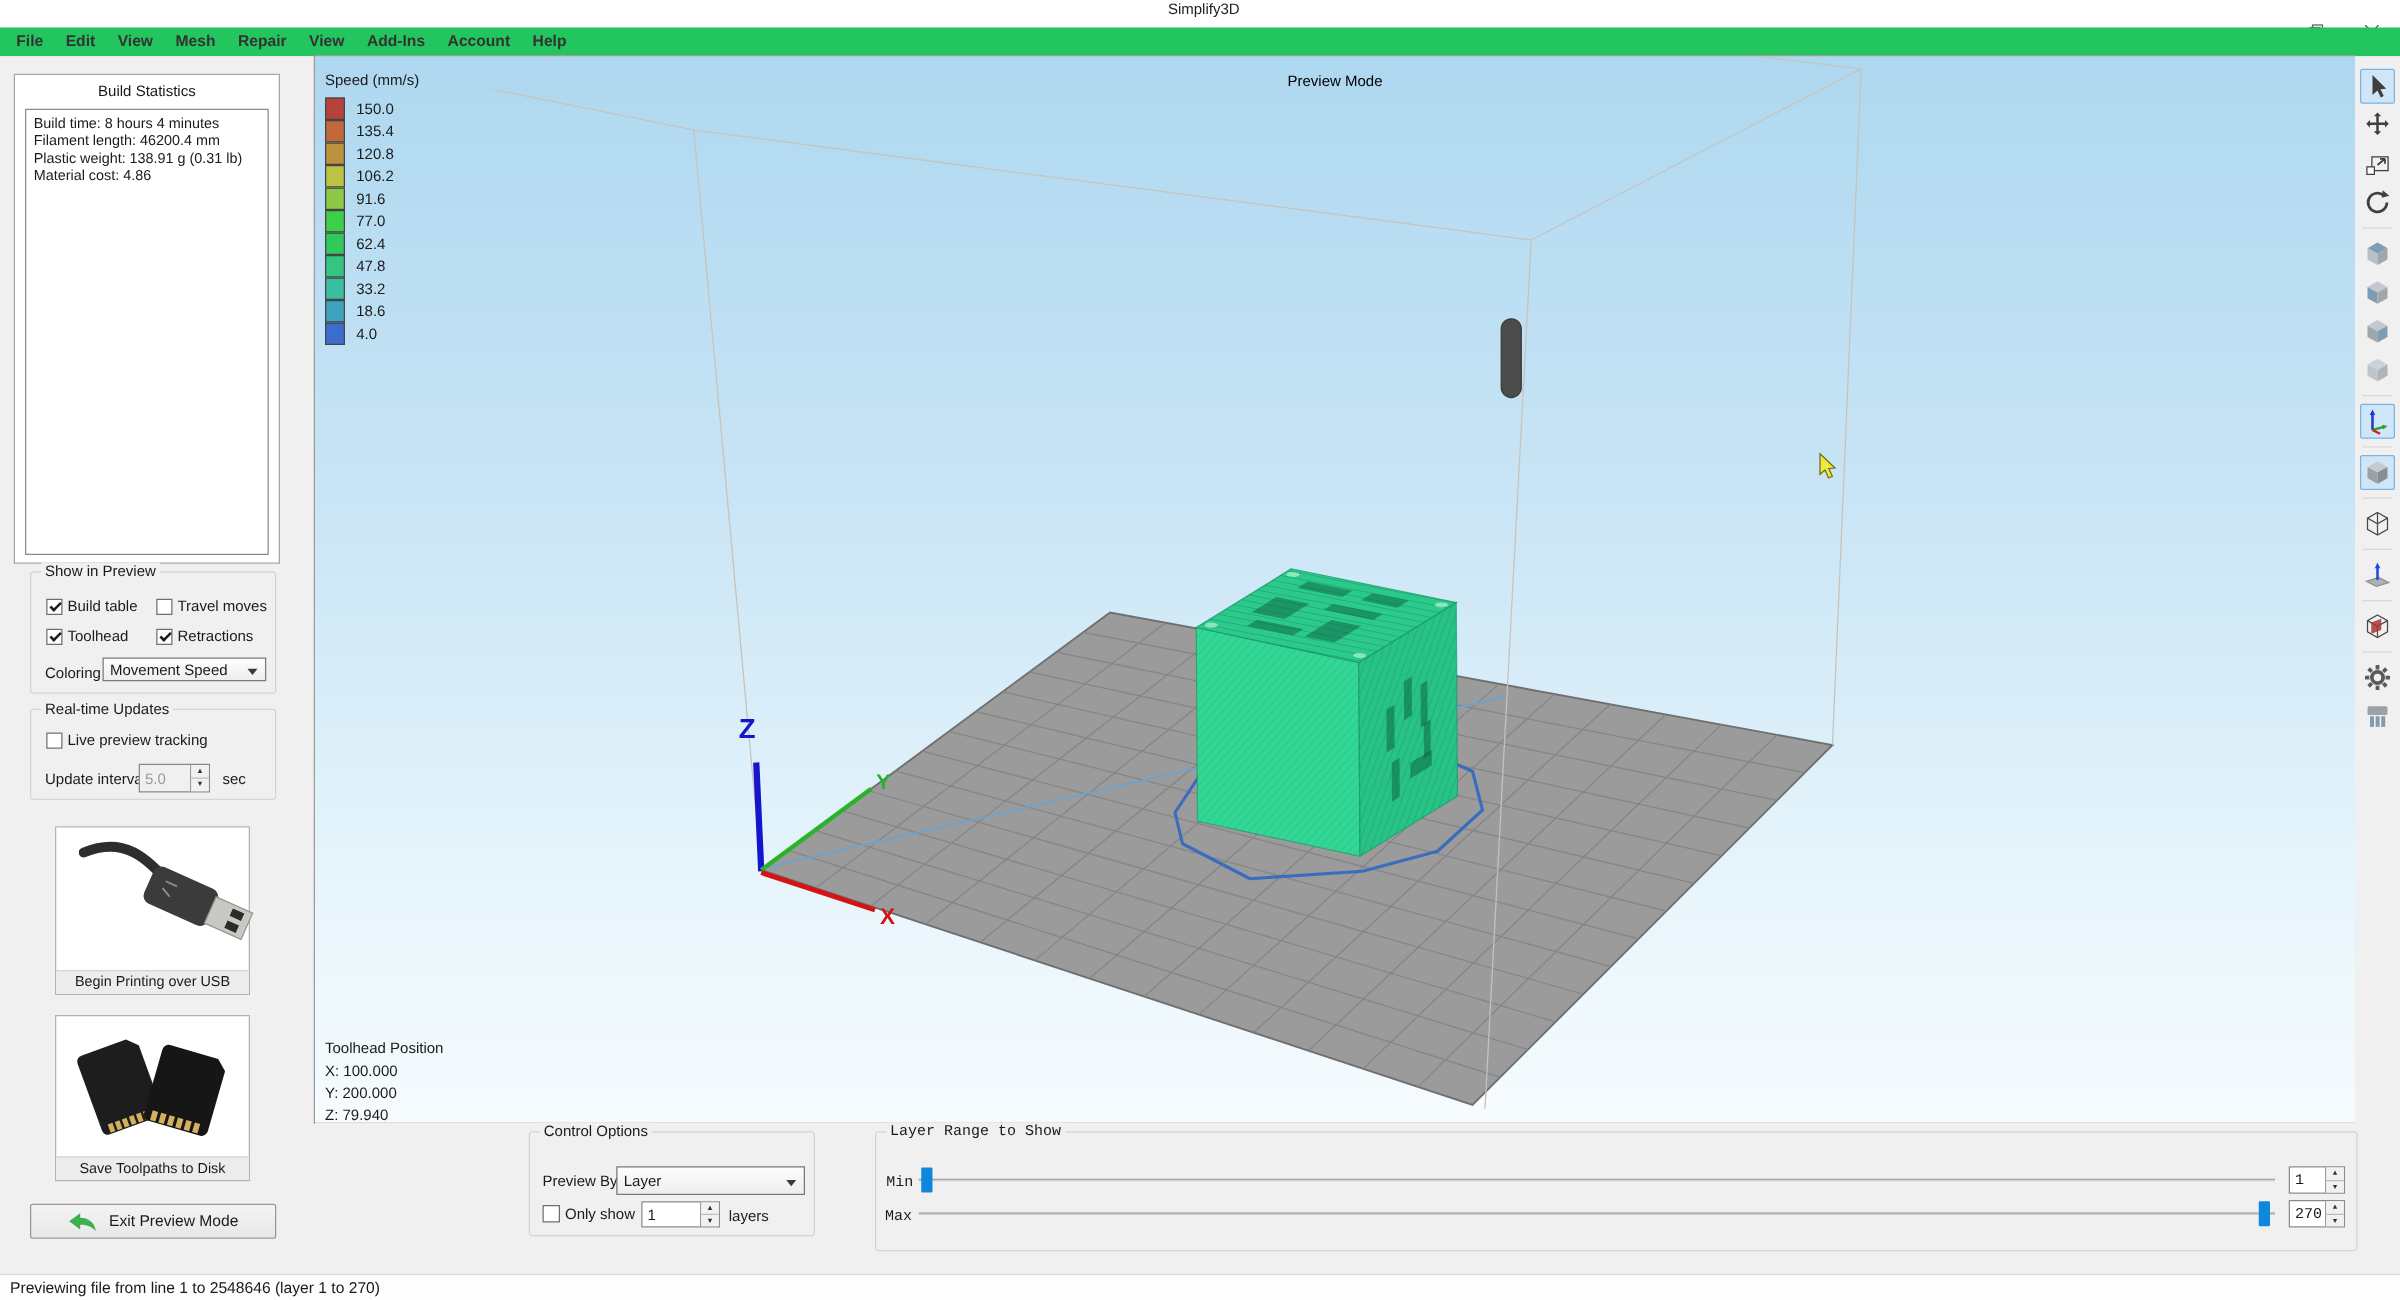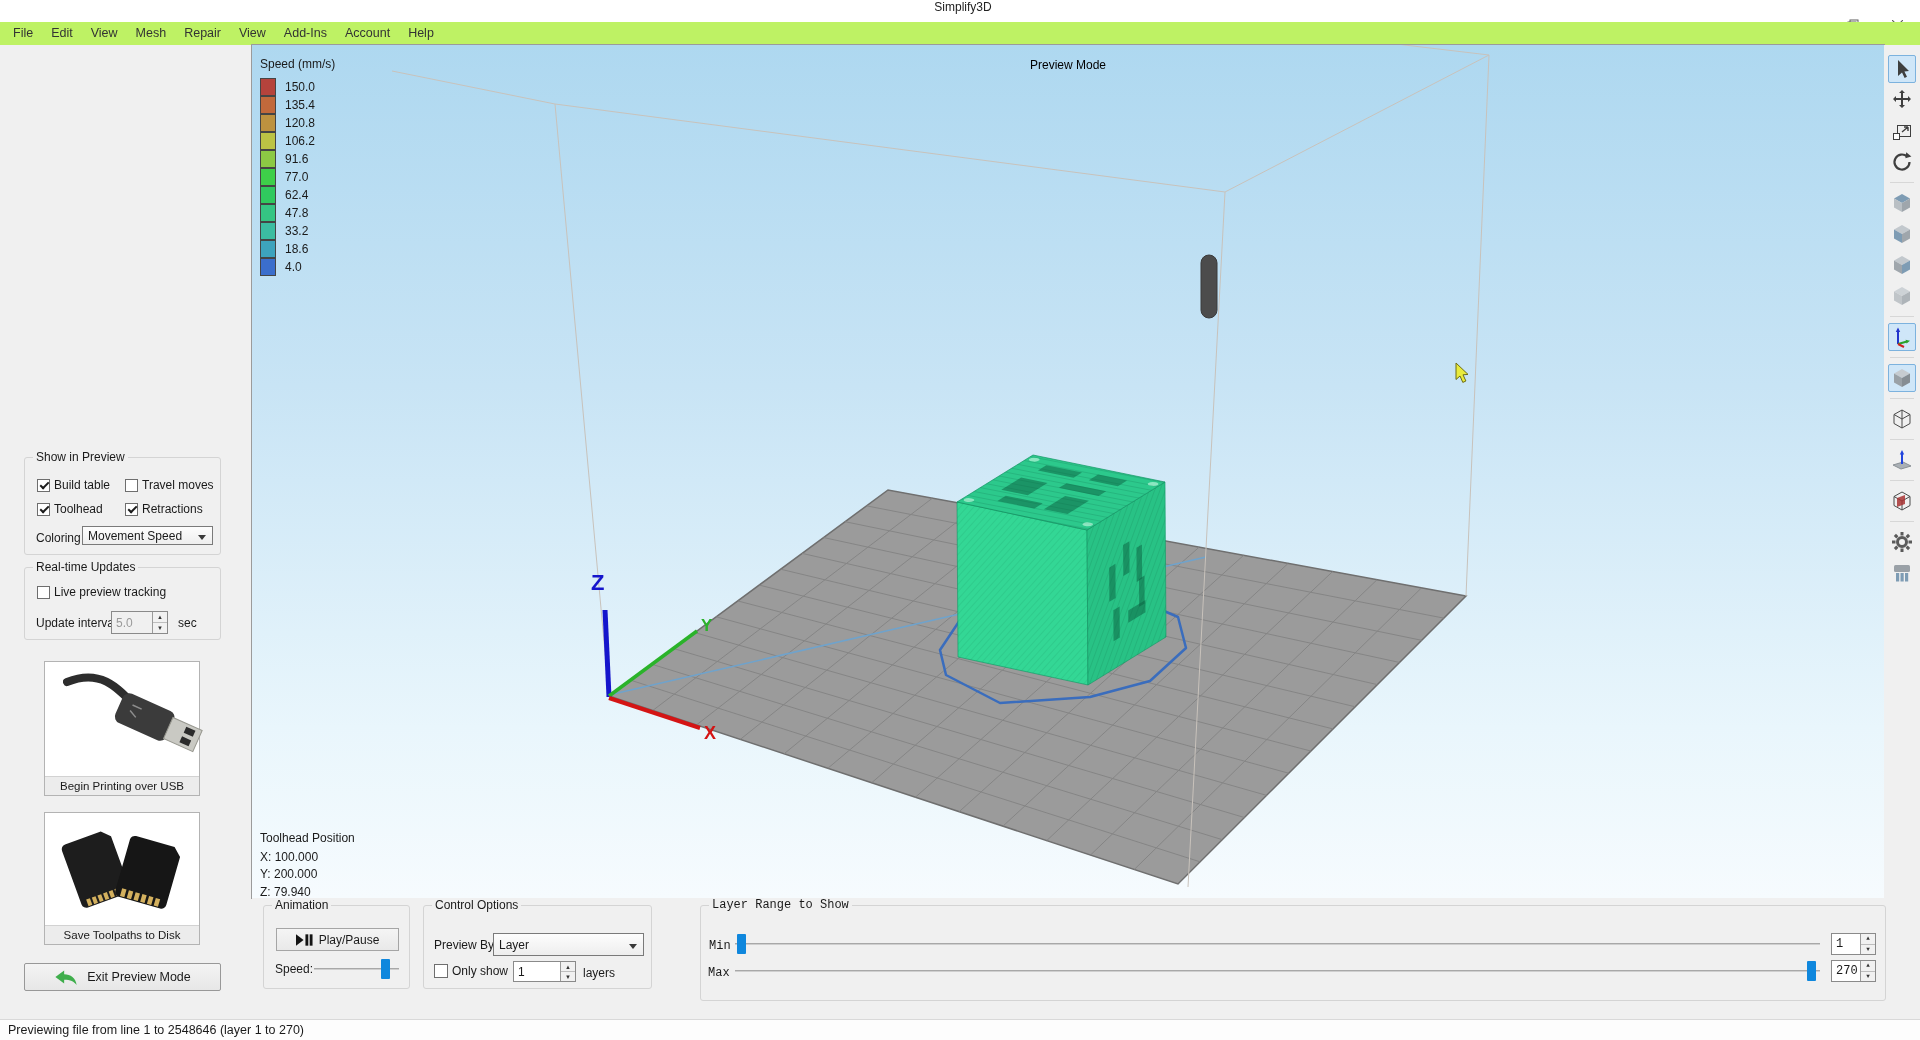--- a/index.html
+++ b/index.html
@@ -10,21 +10,21 @@
   
   #titlebar { position:absolute; left:0; top:0; width:1920px; height:22px; background:#ffffff; display:flex; align-items:center;flex-direction:column; }
   #app-icon { margin-left:7px; width:14px; height:14px; }
   #window-title { margin-left:6px; font-size:12px; color:#222; }
   #redacted { margin-left:8px; width:118px; height:11px; background:#c3c3c3; border-radius:3px; filter:blur(2px); }
   #win-buttons { margin-left:auto; display:flex; height:22px; }
   .win-btn { width:45px; height:22px; display:flex; align-items:center; justify-content:center; }
   .win-btn svg { display:block; }
 
   
-  #menubar { position:absolute; left:0; top:22px; width:1920px; height:23px; background:#bef264; display:flex; align-items:center; padding-left:4px; }
+  #menubar { position:absolute; left:0; top:22px; width:1920px; height:23px; background:#22c55e; display:flex; align-items:center; padding-left:4px;font-weight:bold; }
   .menu-item { padding:0 9px; height:23px; line-height:23px; color:#333; font-size:12.5px; cursor:default; }
 
   
   #left-panel { position:absolute; left:0; top:45px; width:252px; height:974px; background:#f0f0f0; }
   #stats-box { position:absolute; left:11px; top:14px; width:213px; height:392px; background:#fff; border:1px solid #a5a5a5; }
   #stats-title { position:absolute; left:0; top:6px; width:100%; text-align:center; font-size:12px; }
   #stats-inner { position:absolute; left:8px; top:27px; width:195px; height:357px; background:#fff; border:1px solid #8a8a8a; padding:4px 6px; font-size:11.5px; line-height:14px; }
 
   .groupbox { position:absolute; border:1px solid #d4d4d4; border-radius:3px; }
   .group-label { position:absolute; top:-8px; left:8px; background:#f0f0f0; padding:0 3px; font-size:12px; color:#1a1a1a; white-space:nowrap; }
@@ -118,20 +118,29 @@
     <span class="menu-item">Mesh</span>
     <span class="menu-item">Repair</span>
     <span class="menu-item">View</span>
     <span class="menu-item">Add-Ins</span>
     <span class="menu-item">Account</span>
     <span class="menu-item">Help</span>
   </div>
 
   <div id="left-panel">
 
+    <div id="stats-box">
+      <div id="stats-title">Build Statistics</div>
+      <div id="stats-inner">
+        <div>Build time: 8 hours 4 minutes</div>
+        <div>Filament length: 46200.4 mm</div>
+        <div>Plastic weight: 138.91 g (0.31 lb)</div>
+        <div>Material cost: 4.86</div>
+      </div>
+    </div>
 
     <div class="groupbox" style="left:24px; top:412px; width:197px; height:98px;">
       <span class="group-label">Show in Preview</span>
       <div class="cb-row" style="left:12px; top:20px;">
         <span class="checkbox checked"></span>
         <span>Build table</span>
       </div>
       <div class="cb-row" style="left:100px; top:20px;">
         <span class="checkbox"></span>
         <span>Travel moves</span>
@@ -495,36 +504,20 @@
           <rect x="4" y="4" width="16" height="7" rx="1.5" fill="#9aa1a7"></rect>
           <rect x="6" y="12" width="3.2" height="8.5" fill="#7e9cb4"></rect>
           <rect x="10.5" y="12" width="3.2" height="8.5" fill="#7e9cb4"></rect>
           <rect x="15" y="12" width="3.2" height="8.5" fill="#7e9cb4"></rect>
         </svg>
     </div>
   </div>
 
   <div id="bottom-panel">
 
-    <div class="groupbox" style="left:11px; top:7px; width:147px; height:84px;">
-      <span class="group-label">Animation</span>
-      <div id="btn-playpause">
-        <svg width="17" height="12" viewBox="0 0 18 12">
-            <polygon points="0,0 8,6 0,12" fill="#141414"></polygon>
-            <rect x="10" y="0" width="3" height="12" fill="#141414"></rect>
-            <rect x="14.5" y="0" width="3" height="12" fill="#141414"></rect>
-          </svg>
-        <span>Play/Pause</span>
-      </div>
-      <span class="small-label" style="left:11px; top:56px;">Speed:</span>
-      <div style="position:absolute; left:50px; top:53px; width:85px; height:20px;">
-        <div class="slider-track" style="left:0; top:9px; width:85px;"></div>
-        <div class="slider-handle" style="left:67px; top:0;"></div>
-      </div>
-    </div>
 
     <div class="groupbox" style="left:171px; top:7px; width:229px; height:84px;">
       <span class="group-label">Control Options</span>
       <span class="small-label" style="left:10px; top:32px;">Preview By</span>
       <div class="dropdown" style="left:69px; top:27px; width:151px; height:23px;">
         <span>Layer</span>
         <span class="dd-arrow"></span>
       </div>
       <div class="cb-row" style="left:10px; top:58px;">
         <span class="checkbox" style="width:14px;height:14px;"></span>

